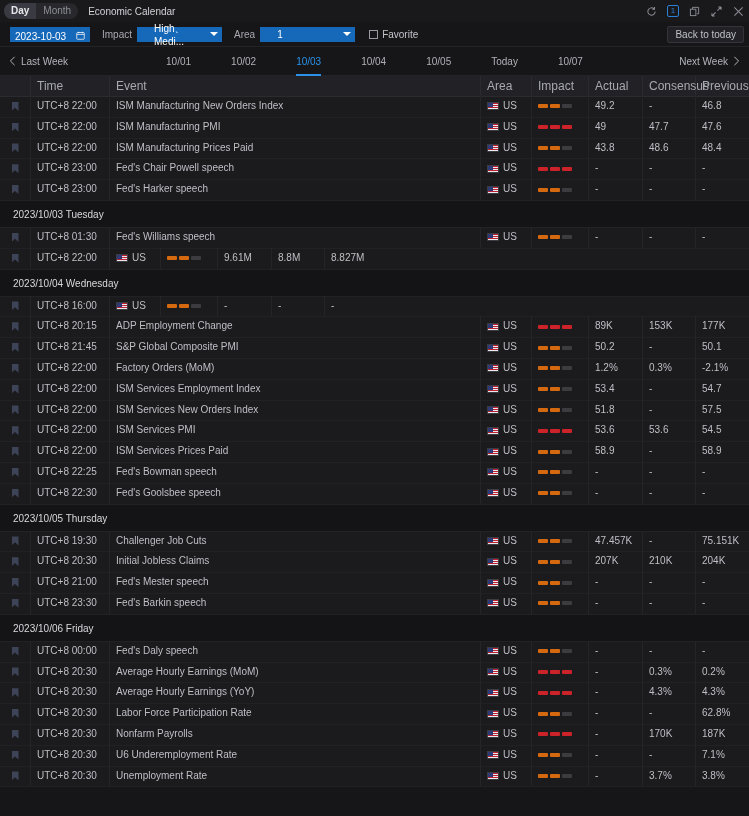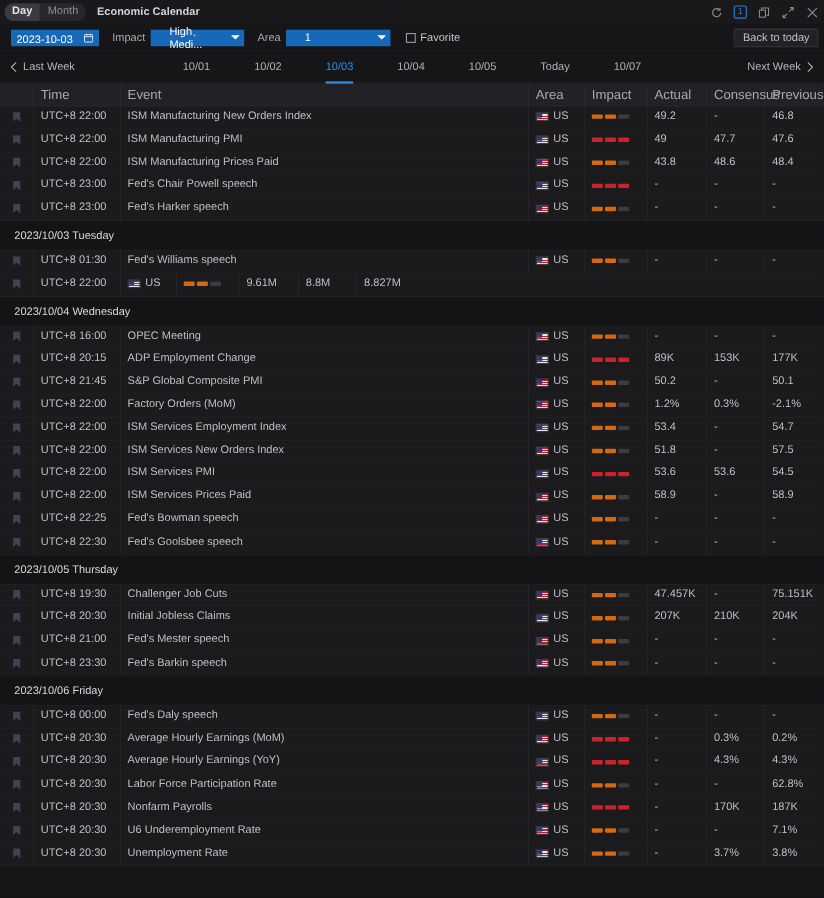--- a/index.html
+++ b/index.html
@@ -18,21 +18,21 @@
   }
   .segmented{
     display:flex; align-items:center; height:16px;
     background:#27272c; border-radius:8px; overflow:hidden;
   }
   .seg{
     font-size:10px; padding:0 7px; line-height:16px; color:#8d8d96;
     cursor:pointer; height:16px;
   }
   .seg.active{ background:#3a3a42; color:#e6e6ea; font-weight:bold; }
-  .apptitle{ font-size:10px; color:#d2d2d8; margin-left:10px;font-weight:bold; }
+  .apptitle{ font-size:10px; color:#d2d2d8; margin-left:10px; }
   .winbtns{
     position:absolute; right:4px; top:0; height:22px;
     display:flex; align-items:center; gap:9px;
   }
   .wbtn{
     width:13px; height:13px; display:flex; align-items:center; justify-content:center;
     color:#8e8e98; font-size:10px; cursor:pointer;
   }
   .wbtn svg{ display:block; }
   .wbtn.badge{
@@ -386,21 +386,20 @@
         <div class="cell c-actual">9.61M</div>
         <div class="cell c-cons">8.8M</div>
         <div class="cell c-prev">8.827M</div>
       </div>
       <div class="daysep">2023/10/04 Wednesday</div>
       <div class="row">
         <div class="cell c-flag">
           <span class="bookmark"></span>
         </div>
         <div class="cell c-time">UTC+8 16:00</div>
-        <div class="cell c-event">OPEC Meeting</div>
         <div class="cell c-area">
           <span class="flag"></span>
           <span class="arealbl">US</span>
         </div>
         <div class="cell c-impact">
           <span class="ibar on-med"></span>
           <span class="ibar on-med"></span>
           <span class="ibar"></span>
         </div>
         <div class="cell c-actual">-</div>

